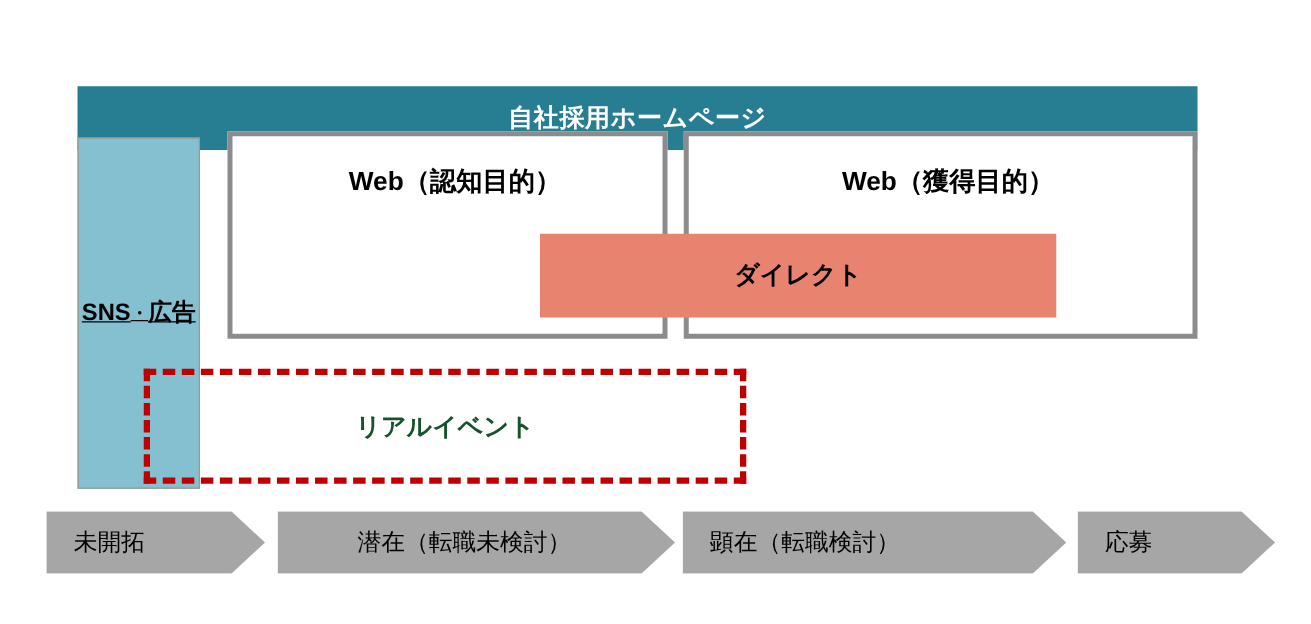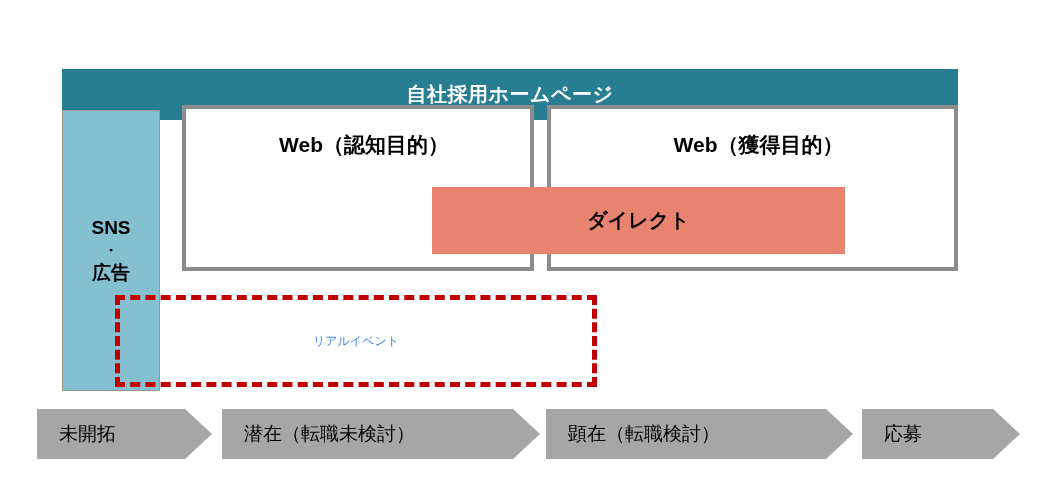--- a/index.html
+++ b/index.html
@@ -43,24 +43,25 @@
   .sns-block {
     position: absolute;
     left: 62px;
     top: 110px;
     width: 98px;
     height: 281px;
     background: #85C0D1;
     border: 1px solid #9a9a86;
     box-sizing: border-box;
     display: flex;
-    flex-direction: column;
+    flex-direction: row;
     align-items: center;
     justify-content: center;
     line-height: 1.35;
+    text-decoration: underline;
   }
   .sns-block .line {
     color: #000000;
     font-size: 19px;
     font-weight: bold;
     text-align: center;
   }
   .sns-block .dot {
     font-size: 14px;
   }
@@ -125,43 +126,43 @@
     width: 482px;
     height: 92px;
     background: transparent;
     border: 5px dashed #C00000;
     box-sizing: border-box;
     display: flex;
     align-items: center;
     justify-content: center;
   }
   .event-box .label {
-    color: #3b82f6;
-    font-size: 12px;
-    font-weight: normal;
+    color: #14532d;
+    font-size: 20px;
+    font-weight: bold;
   }
 
   
   .chevron {
     position: absolute;
     top: 409px;
     height: 50px;
     background: #A6A6A6;
     display: flex;
     align-items: center;
     box-sizing: border-box;
   }
   .chevron .label {
     color: #000000;
     font-size: 19px;
     padding-left: 22px;
     white-space: nowrap;
   }
   #chev-0 { left: 37px;  width: 175px; clip-path: polygon(0 0, calc(100% - 27px) 0, 100% 50%, calc(100% - 27px) 100%, 0 100%); }
-  #chev-1 { left: 222px; width: 318px; clip-path: polygon(0 0, calc(100% - 27px) 0, 100% 50%, calc(100% - 27px) 100%, 0 100%); }
+  #chev-1 { left: 222px; width: 318px; clip-path: polygon(0 0, calc(100% - 27px) 0, 100% 50%, calc(100% - 27px) 100%, 0 100%); padding-left: 42px; }
   #chev-2 { left: 546px; width: 307px; clip-path: polygon(0 0, calc(100% - 27px) 0, 100% 50%, calc(100% - 27px) 100%, 0 100%); }
   #chev-3 { left: 862px; width: 158px; clip-path: polygon(0 0, calc(100% - 27px) 0, 100% 50%, calc(100% - 27px) 100%, 0 100%); }
 </style>
 </head>
 <body>
 
 <div id="canvas">
 
   <div class="header-bar">
     <span class="label">自社採用ホームページ</span>

